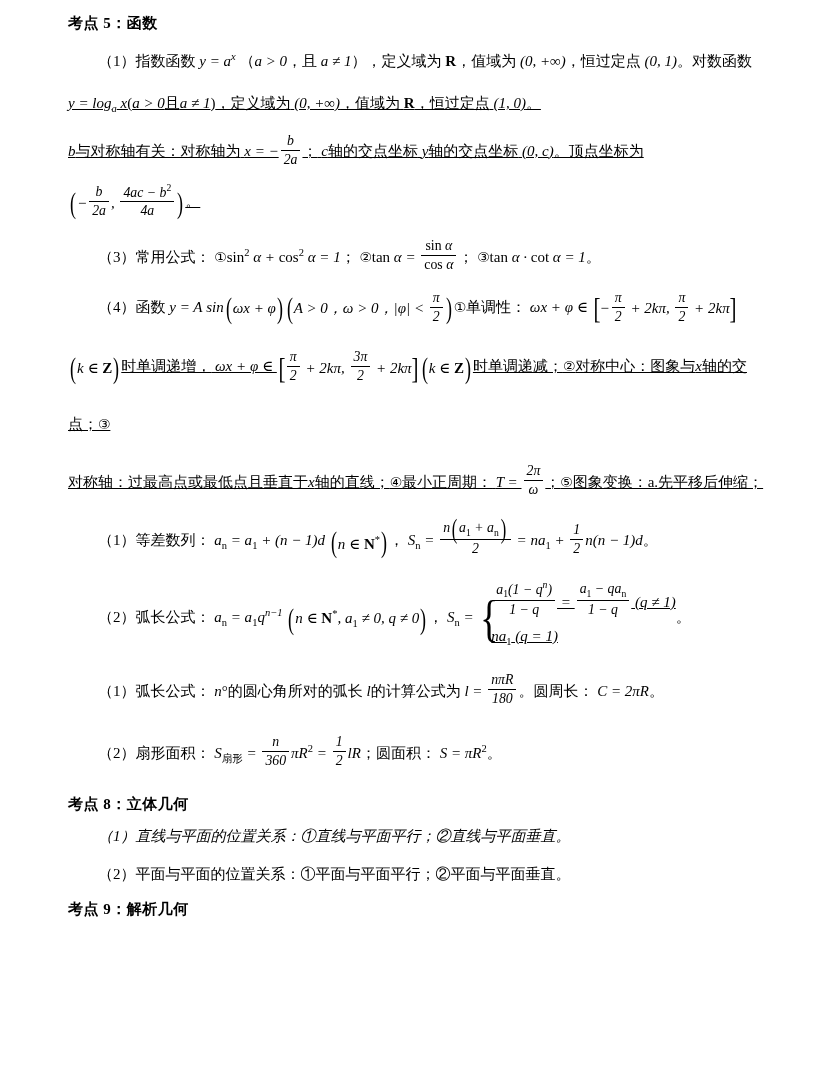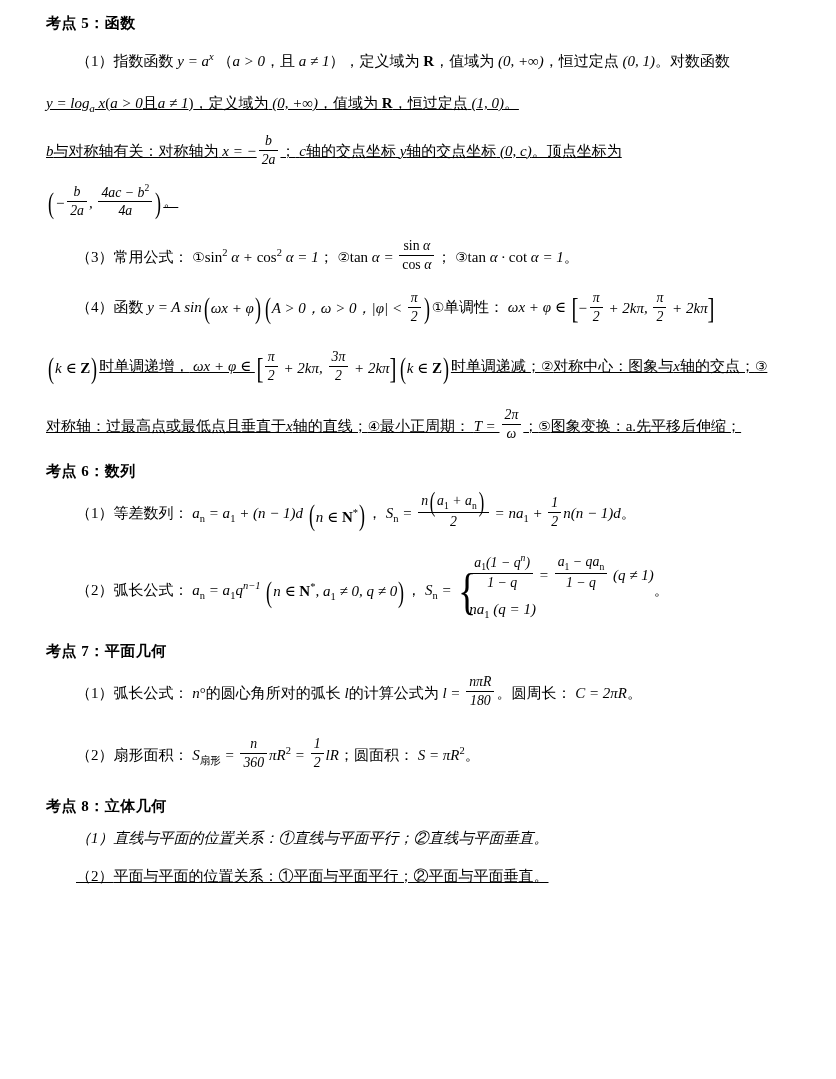--- a/index.html
+++ b/index.html
@@ -9,21 +9,21 @@
   }
   body {
     width: 836px;
     min-height: 1079px;
     font-family: "Liberation Serif", "DejaVu Serif", serif;
     color: #000000;
   }
   .page {
     width: 800px;
     min-height: 1079px;
-    padding: 6px 26px 8px 46px;
+    padding: 6px 26px 8px 68px;
     box-sizing: border-box;
   }
   .heading {
     font-family: "Liberation Serif", "DejaVu Serif", serif;
     font-weight: bold;
     font-size: 15px;
     margin: 8px 0 4px 0;
     letter-spacing: 0.5px;
   }
   .para {
@@ -131,20 +131,21 @@
     top: 50%;
     transform: translateY(-50%) scaleX(0.75);
     font-size: 3.4em;
     font-style: normal;
     line-height: 0.62;
   }
   .cases .row {
     display: block;
     line-height: 34px;
     white-space: nowrap;
+    text-decoration: underline;
   }
   .circnum {
     font-style: normal;
     font-family: "DejaVu Sans", sans-serif;
     font-size: 0.92em;
   }
   .nowrap { white-space: nowrap; }
   .tall { line-height: 56px; }
 </style>
 </head>
@@ -201,35 +202,33 @@
     <span class="m"><span class="pren">k ∈ <span class="bf">Z</span></span></span><span>时单调递增，</span>
     <span class="m">ωx + φ ∈ <span class="brk"><span class="frac"><span class="num">π</span><span class="den">2</span></span> + 2kπ, <span class="frac"><span class="num">3π</span><span class="den">2</span></span> + 2kπ</span></span><span class="m"><span class="pren">k ∈ <span class="bf">Z</span></span></span><span>时单调递减；</span><span class="circnum">②</span><span>对称中心：图象与</span><span class="m">x</span><span>轴的交点；</span><span class="circnum">③</span>
   </div>
 
   <div class="para cont tall">
     <span>对称轴：过最高点或最低点且垂直于</span><span class="m">x</span><span>轴的直线；</span><span class="circnum">④</span><span>最小正周期：</span>
     <span class="m">T = <span class="frac"><span class="num">2π</span><span class="den">ω</span></span></span><span>；</span><span class="circnum">⑤</span><span>图象变换：a.先平移后伸缩；</span>
   </div>
 
 
-  <div class="heading">考点 6：数列</div>
 
   <div class="para indent tall">
     <span>（1）</span><span>等差数列：</span>
     <span class="m">a<sub class="sn">n</sub> = a<sub class="sn">1</sub> + (n − 1)d <span class="pren">n ∈ <span class="bf">N</span><sup class="n">*</sup></span></span><span>，</span>
     <span class="m">S<sub class="sn">n</sub> = <span class="frac"><span class="num">n<span class="pren">a<sub class="sn">1</sub> + a<sub class="sn">n</sub></span></span><span class="den">2</span></span> = na<sub class="sn">1</sub> + <span class="frac"><span class="num">1</span><span class="den">2</span></span>n(n − 1)d</span><span>。</span>
   </div>
 
   <div class="para indent" style="line-height:74px;">
     <span>（2）</span><span>弧长公式：</span>
     <span class="m">a<sub class="sn">n</sub> = a<sub class="sn">1</sub>q<sup class="e">n−1</sup> <span class="pren">n ∈ <span class="bf">N</span><sup class="n">*</sup>, a<sub class="sn">1</sub> ≠ 0, q ≠ 0</span></span><span>，</span>
     <span class="m">S<sub class="sn">n</sub> = <span class="cases"><span class="row"><span class="frac"><span class="num">a<sub class="sn">1</sub>(1 − q<sup class="e">n</sup>)</span><span class="den">1 − q</span></span> = <span class="frac"><span class="num">a<sub class="sn">1</sub> − qa<sub class="sn">n</sub></span><span class="den">1 − q</span></span> (q ≠ 1)</span><span class="row">na<sub class="sn">1</sub> (q = 1)</span></span></span><span>。</span>
   </div>
 
-  <div class="heading">考点 7：平面几何</div>
 
   <div class="para indent tall">
     <span>（1）</span><span>弧长公式：</span>
     <span class="m">n<span class="up">°</span></span><span>的圆心角所对的弧长</span>
     <span class="m">l</span><span>的计算公式为</span>
     <span class="m">l = <span class="frac"><span class="num">nπR</span><span class="den">180</span></span></span><span>。圆周长：</span>
     <span class="m">C = 2πR</span><span>。</span>
   </div>
 
   <div class="para indent tall">
@@ -237,18 +236,19 @@
     <span class="m">S<sub class="sn">扇形</sub> = <span class="frac"><span class="num">n</span><span class="den">360</span></span>πR<sup class="n">2</sup> = <span class="frac"><span class="num">1</span><span class="den">2</span></span>lR</span><span>；圆面积：</span>
     <span class="m">S = πR<sup class="n">2</sup></span><span>。</span>
   </div>
 
   <div class="heading">考点 8：立体几何</div>
 
   <div class="para indent" style="line-height:36px;font-style:italic;">
     <span>（1）</span><span>直线与平面的位置关系：①直线与平面平行；②直线与平面垂直。</span>
   </div>
 
-  <div class="para indent" style="line-height:36px;text-decoration:underline;">
+  <div class="para indent" style="line-height:36px;">
     <span>（2）</span><span>平面与平面的位置关系：①平面与平面平行；②平面与平面垂直。</span>
   </div>
 
+  <div class="heading">考点 9：解析几何</div>
 
 </div>
 
 </body></html>

